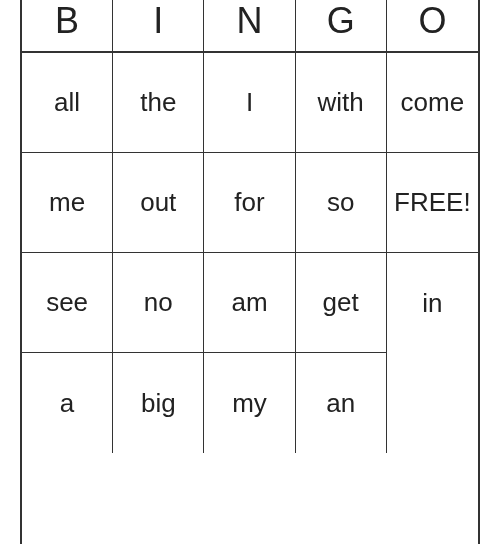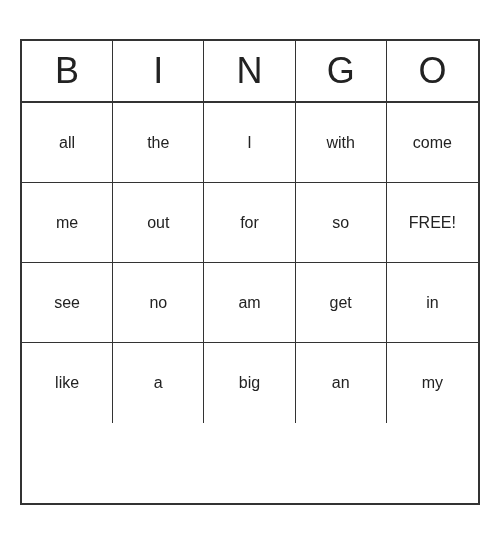--- a/index.html
+++ b/index.html
@@ -48,22 +48,22 @@
     .bingo-grid {
       display: grid;
       grid-template-columns: repeat(5, 1fr);
       grid-template-rows: repeat(5, 1fr);
     }
 
     .bingo-cell {
       display: flex;
       justify-content: center;
       align-items: center;
-      height: 80px;
-      font-size: 16px;
+      height: 100px;
+      font-size: 26px;
       border-right: 1px solid #333;
       border-bottom: 1px solid #333;
       color: #222;
     }
 
     .bingo-cell:nth-child(5n) {
       border-right: none;
     }
 
     .bingo-cell:nth-last-child(-n+5) {
@@ -90,19 +90,18 @@
       <div class="bingo-cell">me</div>
       <div class="bingo-cell">out</div>
       <div class="bingo-cell">for</div>
       <div class="bingo-cell">so</div>
       <div class="bingo-cell">FREE!</div>
       <div class="bingo-cell">see</div>
       <div class="bingo-cell">no</div>
       <div class="bingo-cell">am</div>
       <div class="bingo-cell">get</div>
       <div class="bingo-cell">in</div>
-      <div class="bingo-cell">like</div>
       <div class="bingo-cell">a</div>
       <div class="bingo-cell">big</div>
+      <div class="bingo-cell">my</div>
       <div class="bingo-cell">an</div>
-      <div class="bingo-cell">my</div>
     </div>
 </div>
 
 </body></html>

